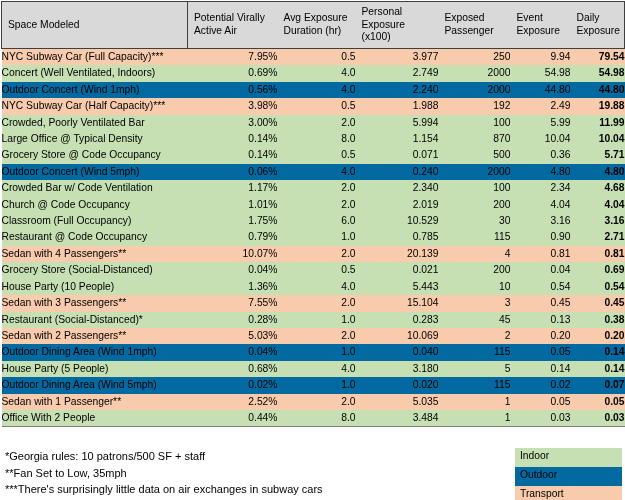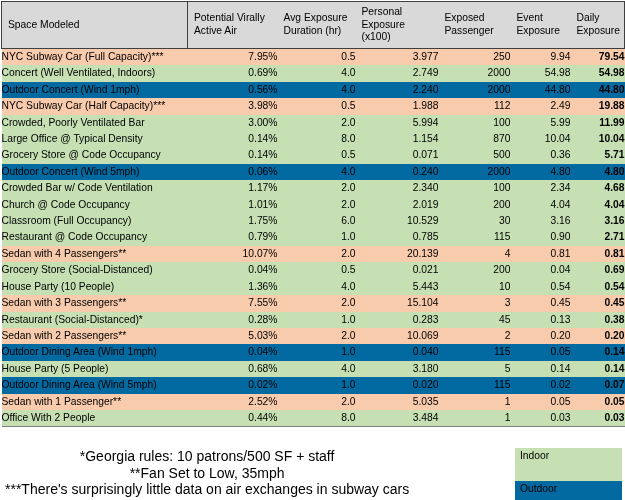--- a/index.html
+++ b/index.html
@@ -105,36 +105,35 @@
   col.w-pers   { width: 83px; }
   col.w-pop    { width: 72px; }
   col.w-event  { width: 60px; }
   col.w-daily  { width: 54px; }
 
   
   .footnotes {
     position: absolute;
     left: 5px;
     top: 447px;
-    font-size: 14px;
+    font-size: 11px;
     line-height: 16.6px;
-    text-align: center;
   }
   .footnote-line { white-space: nowrap; }
 
   
   .legend {
     position: absolute;
     right: 3px;
     top: 447px;
     width: 107px;
     font-size: 10.3px;
   }
   .legend-item {
-    height: 33px;
+    height: 19px;
     line-height: 16.6px;
     padding-left: 5px;
     box-sizing: border-box;
   }
   .legend-item.lg-indoor    { background: #c6e0b4; }
   .legend-item.lg-outdoor   { background: #0369a1; }
   .legend-item.lg-transport { background: #f8cbad; }
 </style>
 </head>
 <body>
@@ -209,21 +208,21 @@
           <td class="cell-num">2.240</td>
           <td class="cell-num">2000</td>
           <td class="cell-num">44.80</td>
           <td class="cell-daily">44.80</td>
         </tr>
         <tr class="data-row cat-transport">
           <td class="cell-space">NYC Subway Car (Half Capacity)***</td>
           <td class="cell-num">3.98%</td>
           <td class="cell-num">0.5</td>
           <td class="cell-num">1.988</td>
-          <td class="cell-num">112</td>
+          <td class="cell-num">192</td>
           <td class="cell-num">2.49</td>
           <td class="cell-daily">19.88</td>
         </tr>
         <tr class="data-row cat-indoor">
           <td class="cell-space">Crowded, Poorly Ventilated Bar</td>
           <td class="cell-num">3.00%</td>
           <td class="cell-num">2.0</td>
           <td class="cell-num">5.994</td>
           <td class="cell-num">100</td>
           <td class="cell-num">5.99</td>

